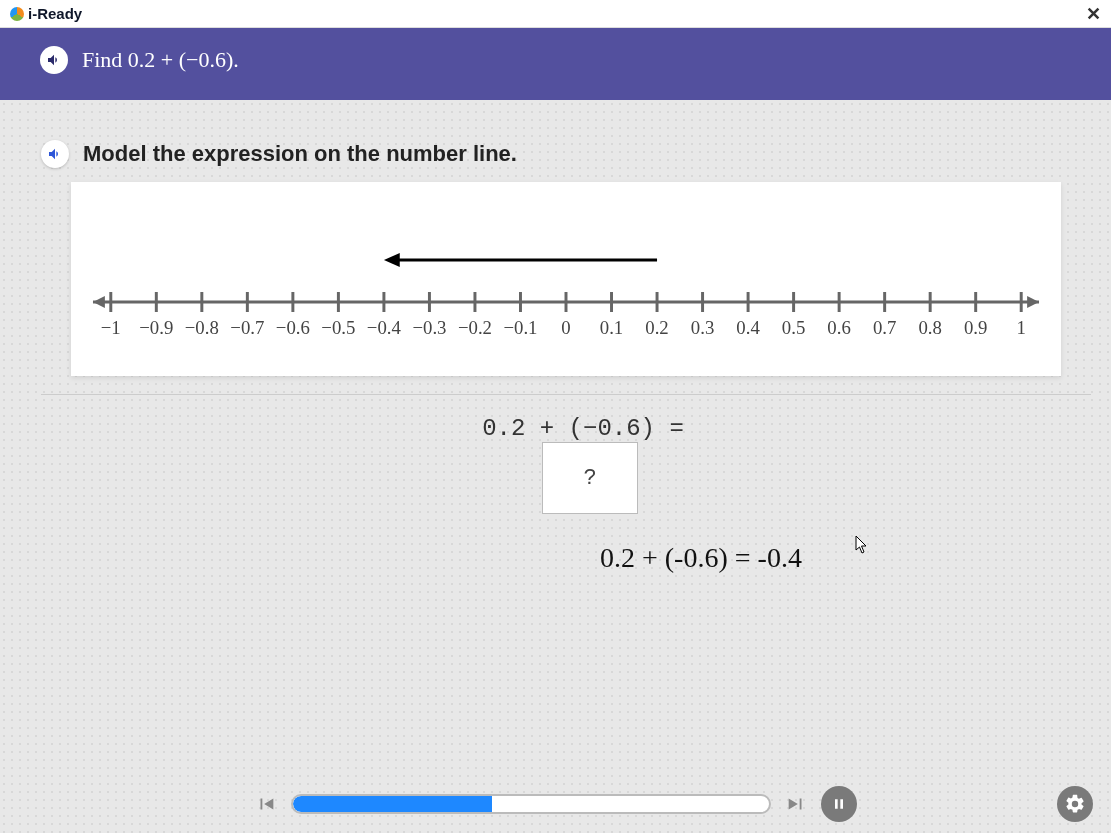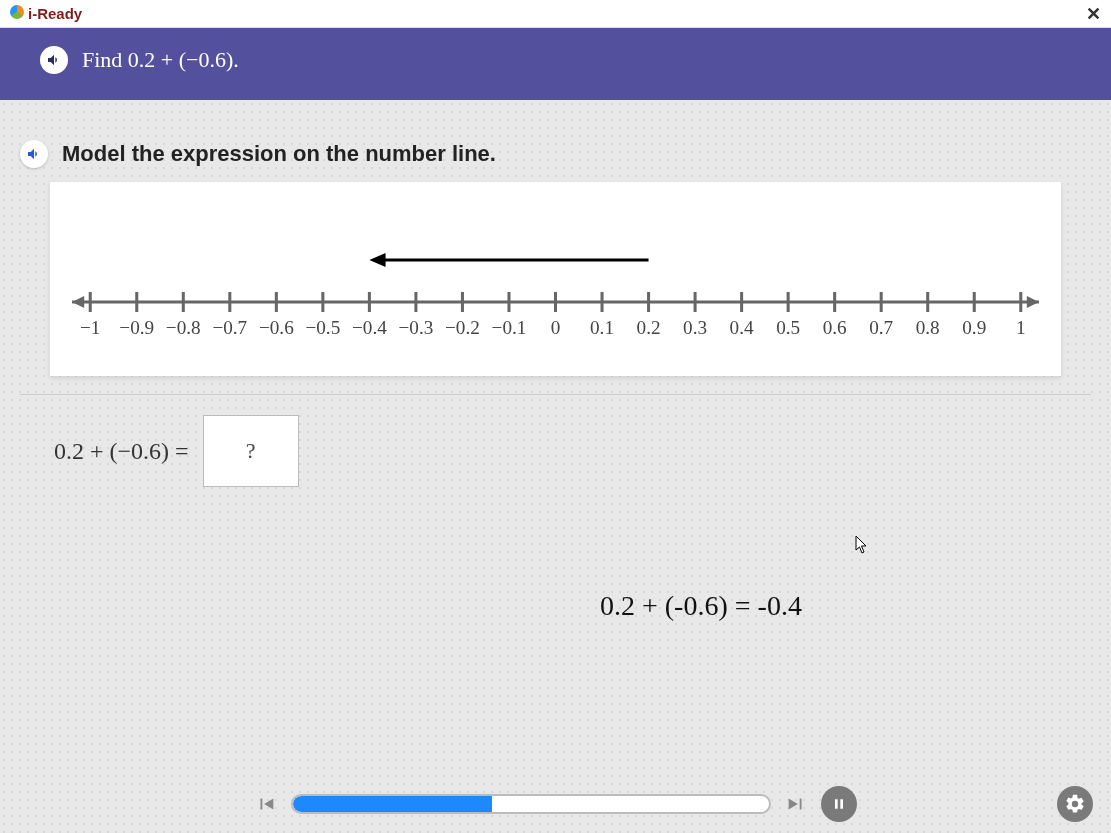--- a/index.html
+++ b/index.html
@@ -11,21 +11,21 @@
   }
   .top-bar {
     height: 28px;
     background: #fff;
     display: flex;
     align-items: center;
     padding: 0 10px;
     border-bottom: 1px solid #ddd;
     position: relative;
   }
-  .brand { display: flex; align-items: flex-start; font-weight: bold; font-size: 15px; color: #7f1d1d; }
+  .brand { display: flex; align-items: center; font-weight: bold; font-size: 15px; color: #0f172a; }
   .brand-dot { width: 14px; height: 14px; border-radius: 50%; margin-right: 4px; position: relative; overflow: hidden; }
   .brand-dot::before { content:""; position:absolute; inset:0; background: conic-gradient(#f28c1e 0 120deg,#7cb342 120deg 240deg,#2196f3 240deg 360deg); }
   .lesson-title { position: absolute; left: 50%; transform: translateX(-50%); font-size: 13px; font-weight: bold; color: #444; }
   .close-x { position: absolute; right: 10px; font-size: 18px; font-weight: bold; color: #333; cursor: pointer; }
 
   .purple-bar {
     background: #53509e;
     color: #fff;
     padding: 18px 20px 28px 40px;
     display: flex;
@@ -51,23 +51,24 @@
     margin: 0 30px;
     padding: 40px 20px 20px 20px;
     box-shadow: 0 2px 5px rgba(0,0,0,0.1);
   }
   svg.number-line { width: 100%; height: 130px; }
 
   .divider { border: none; border-top: 1px solid #ccc; margin: 18px 0 8px 0; }
 
   .equation-row {
     display: flex; align-items: center;
-    font-family: Liberation Serif, serif;
+    font-family: Liberation Mono, monospace;
     font-size: 24px; color: #333;
     margin: 20px 0 0 34px;
+    flex-direction: column;
   }
   .answer-box {
     width: 96px; height: 72px; border: 1px solid #bbb; background: #fff;
     display: flex; align-items: center; justify-content: center;
     margin-left: 14px; font-size: 22px; color: #444;
   }
   .solution-text {
     font-family: Georgia, 'Times New Roman', serif;
     font-size: 28px; color: #111;
     position: absolute;
@@ -112,21 +113,21 @@
 
 <div class="purple-bar">
   <div class="audio-btn dark">
     <svg width="16" height="16" viewBox="0 0 24 24">
         <path d="M3 9v6h4l5 5V4L7 9H3zm13.5 3a4.5 4.5 0 0 0-2.5-4v8a4.5 4.5 0 0 0 2.5-4z"></path>
       </svg>
   </div>
   <span class="purple-text">Find 0.2 + (−0.6).</span>
 </div>
 
-<div class="dotted-bg" style="position:absolute; top:100px; left:0; right:0; bottom:0;">
+<div class="dotted-bg" style="position:absolute; top:100px; left:0; right:0; bottom:0;padding-left:21px;">
   <div class="content">
 
     <div class="section-head">
       <div class="audio-btn light">
         <svg width="16" height="16" viewBox="0 0 24 24">
             <path d="M3 9v6h4l5 5V4L7 9H3zm13.5 3a4.5 4.5 0 0 0-2.5-4v8a4.5 4.5 0 0 0 2.5-4z"></path>
           </svg>
       </div>
       <h2>Model the expression on the number line.</h2>
     </div>
@@ -188,21 +189,21 @@
     <hr class="divider">
 
 
     <div class="equation-row">
       <span>0.2 + (−0.6) =</span>
       <div class="answer-box">
         <span>?</span>
       </div>
     </div>
 
-    <div class="solution-text" style="left:600px; top:442px;margin-top:48px;">0.2 + (-0.6) = -0.4</div>
+    <div class="solution-text" style="left:600px; top:442px;">0.2 + (-0.6) = -0.4</div>
 
     <div class="cursor-ptr" style="left:855px; top:435px;">
       <svg width="14" height="20" viewBox="0 0 14 20">
           <path d="M1 1 L1 15 L4.5 12 L7 18 L9 17 L6.5 11 L11 11 Z" fill="#fff" stroke="#000" stroke-width="1"></path>
         </svg>
     </div>
 
   </div>
 
   <div class="footer">

